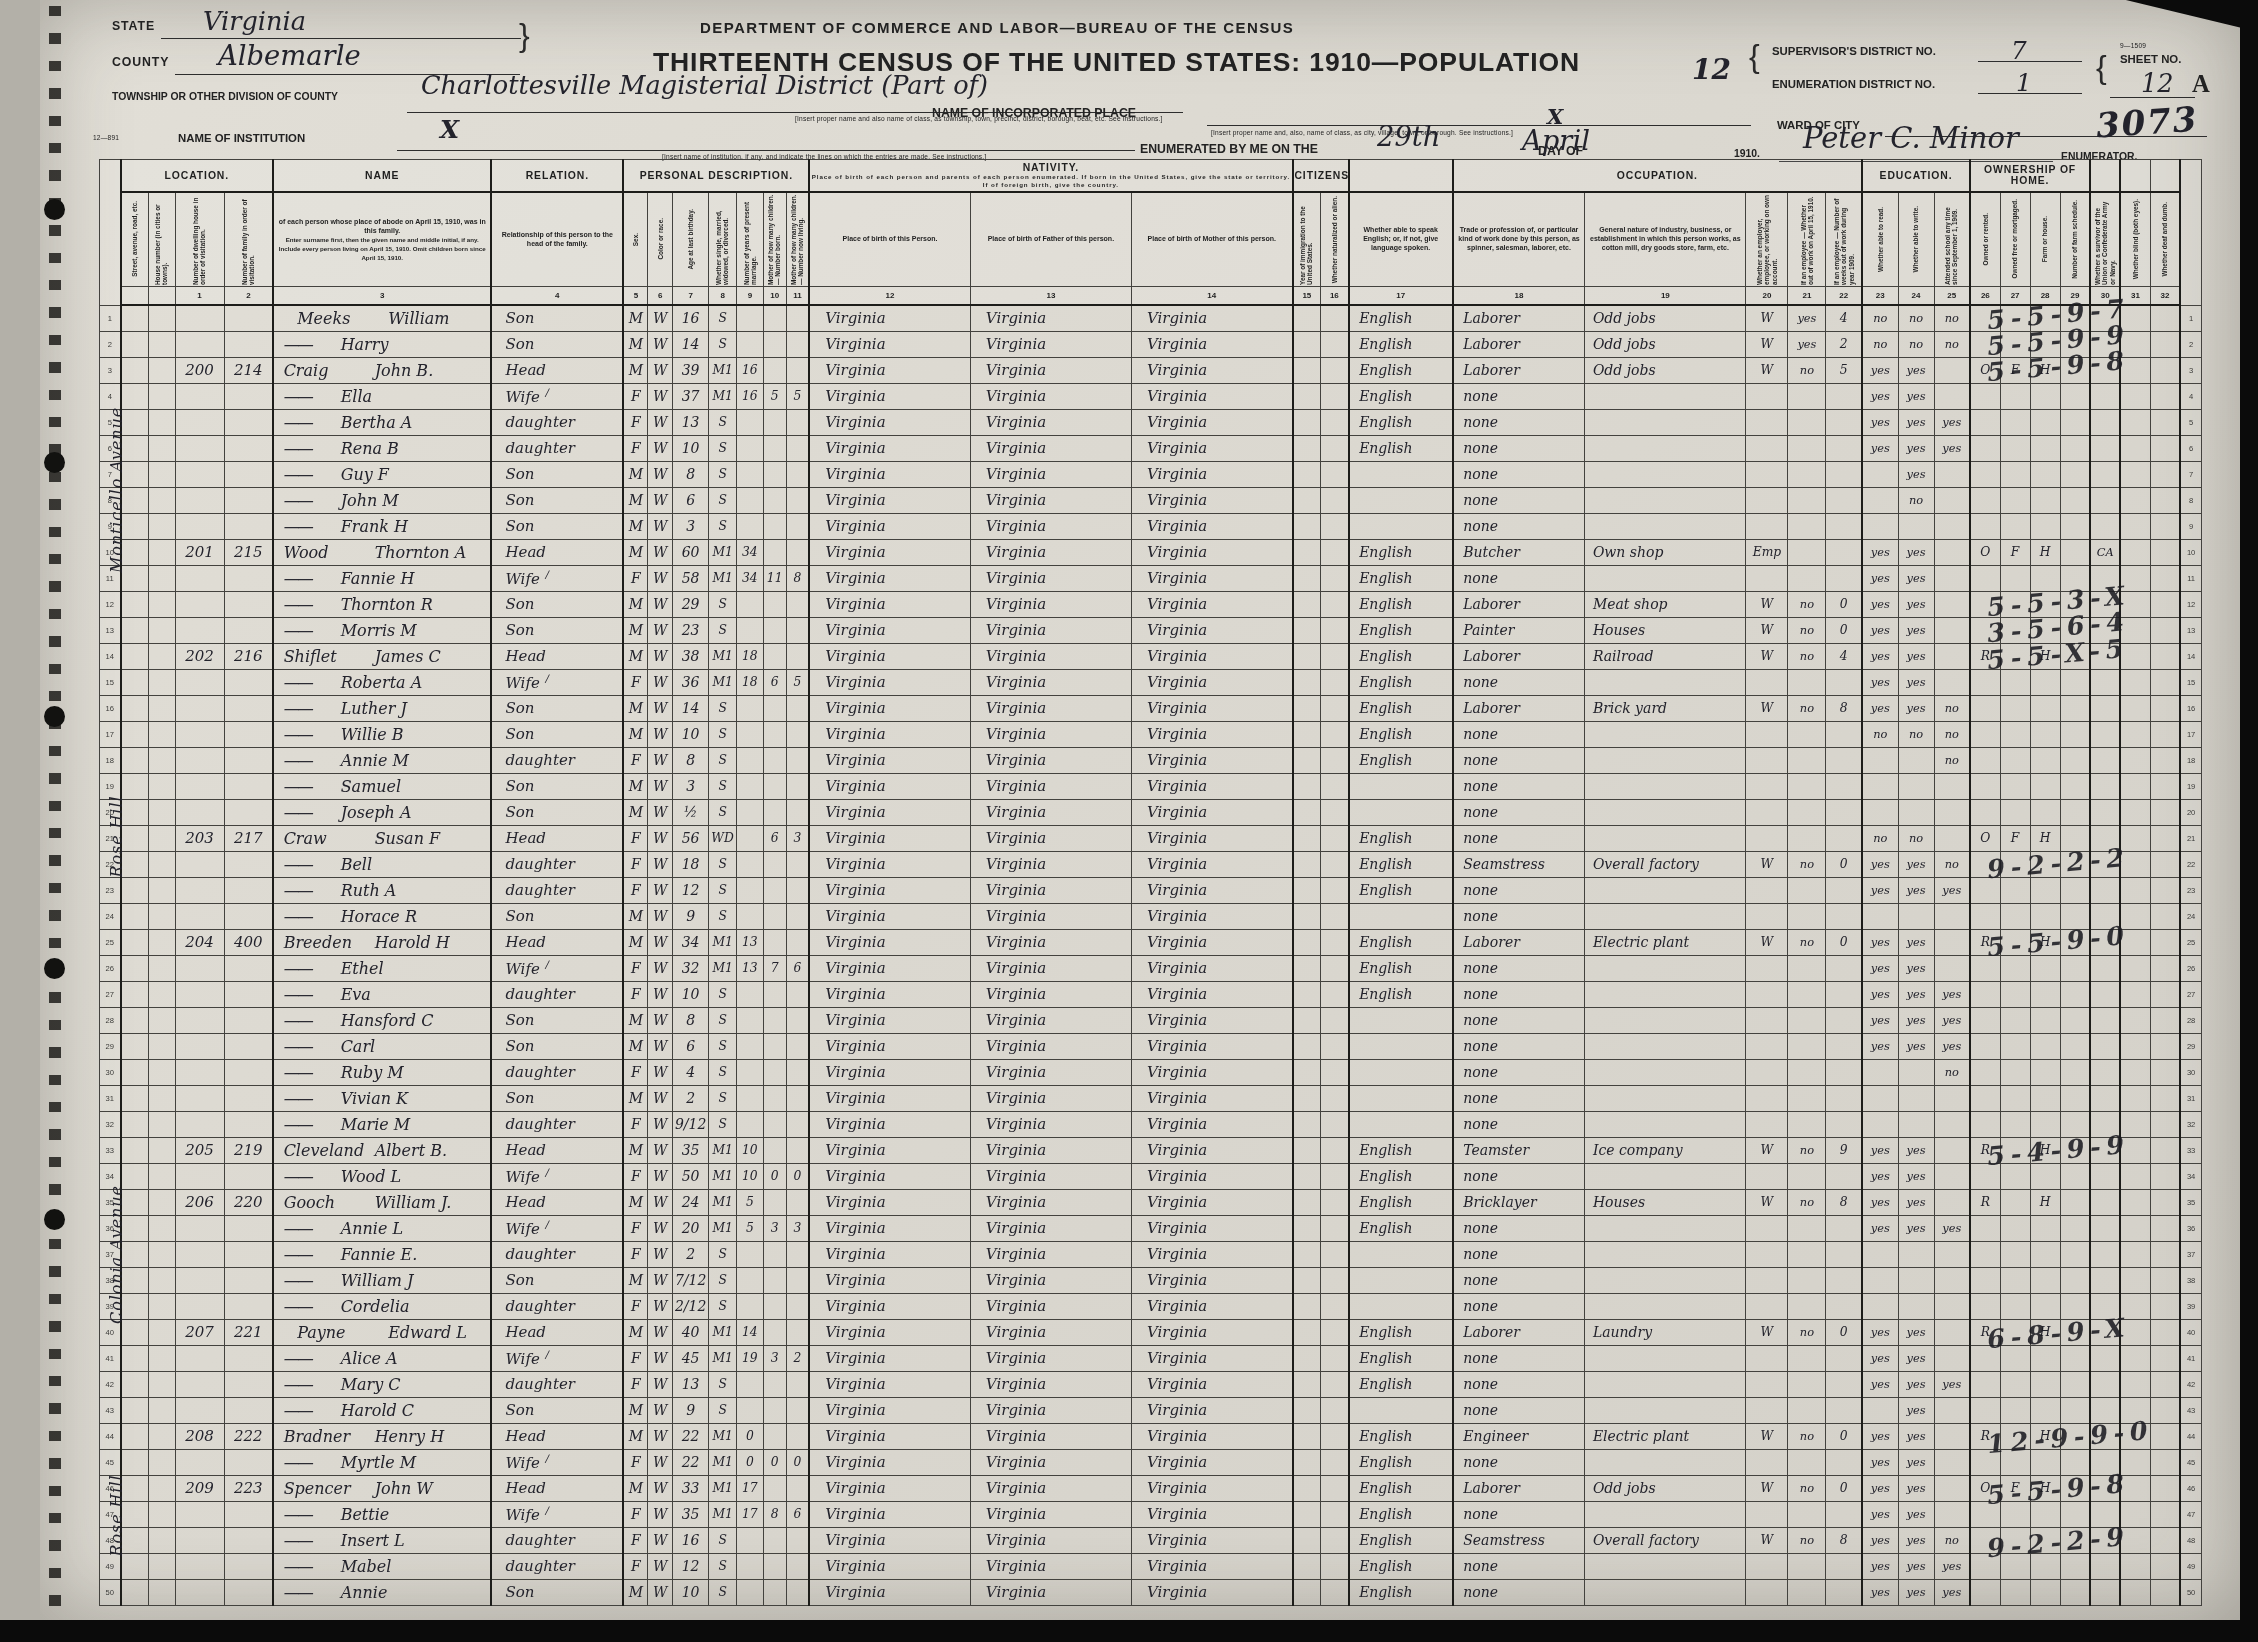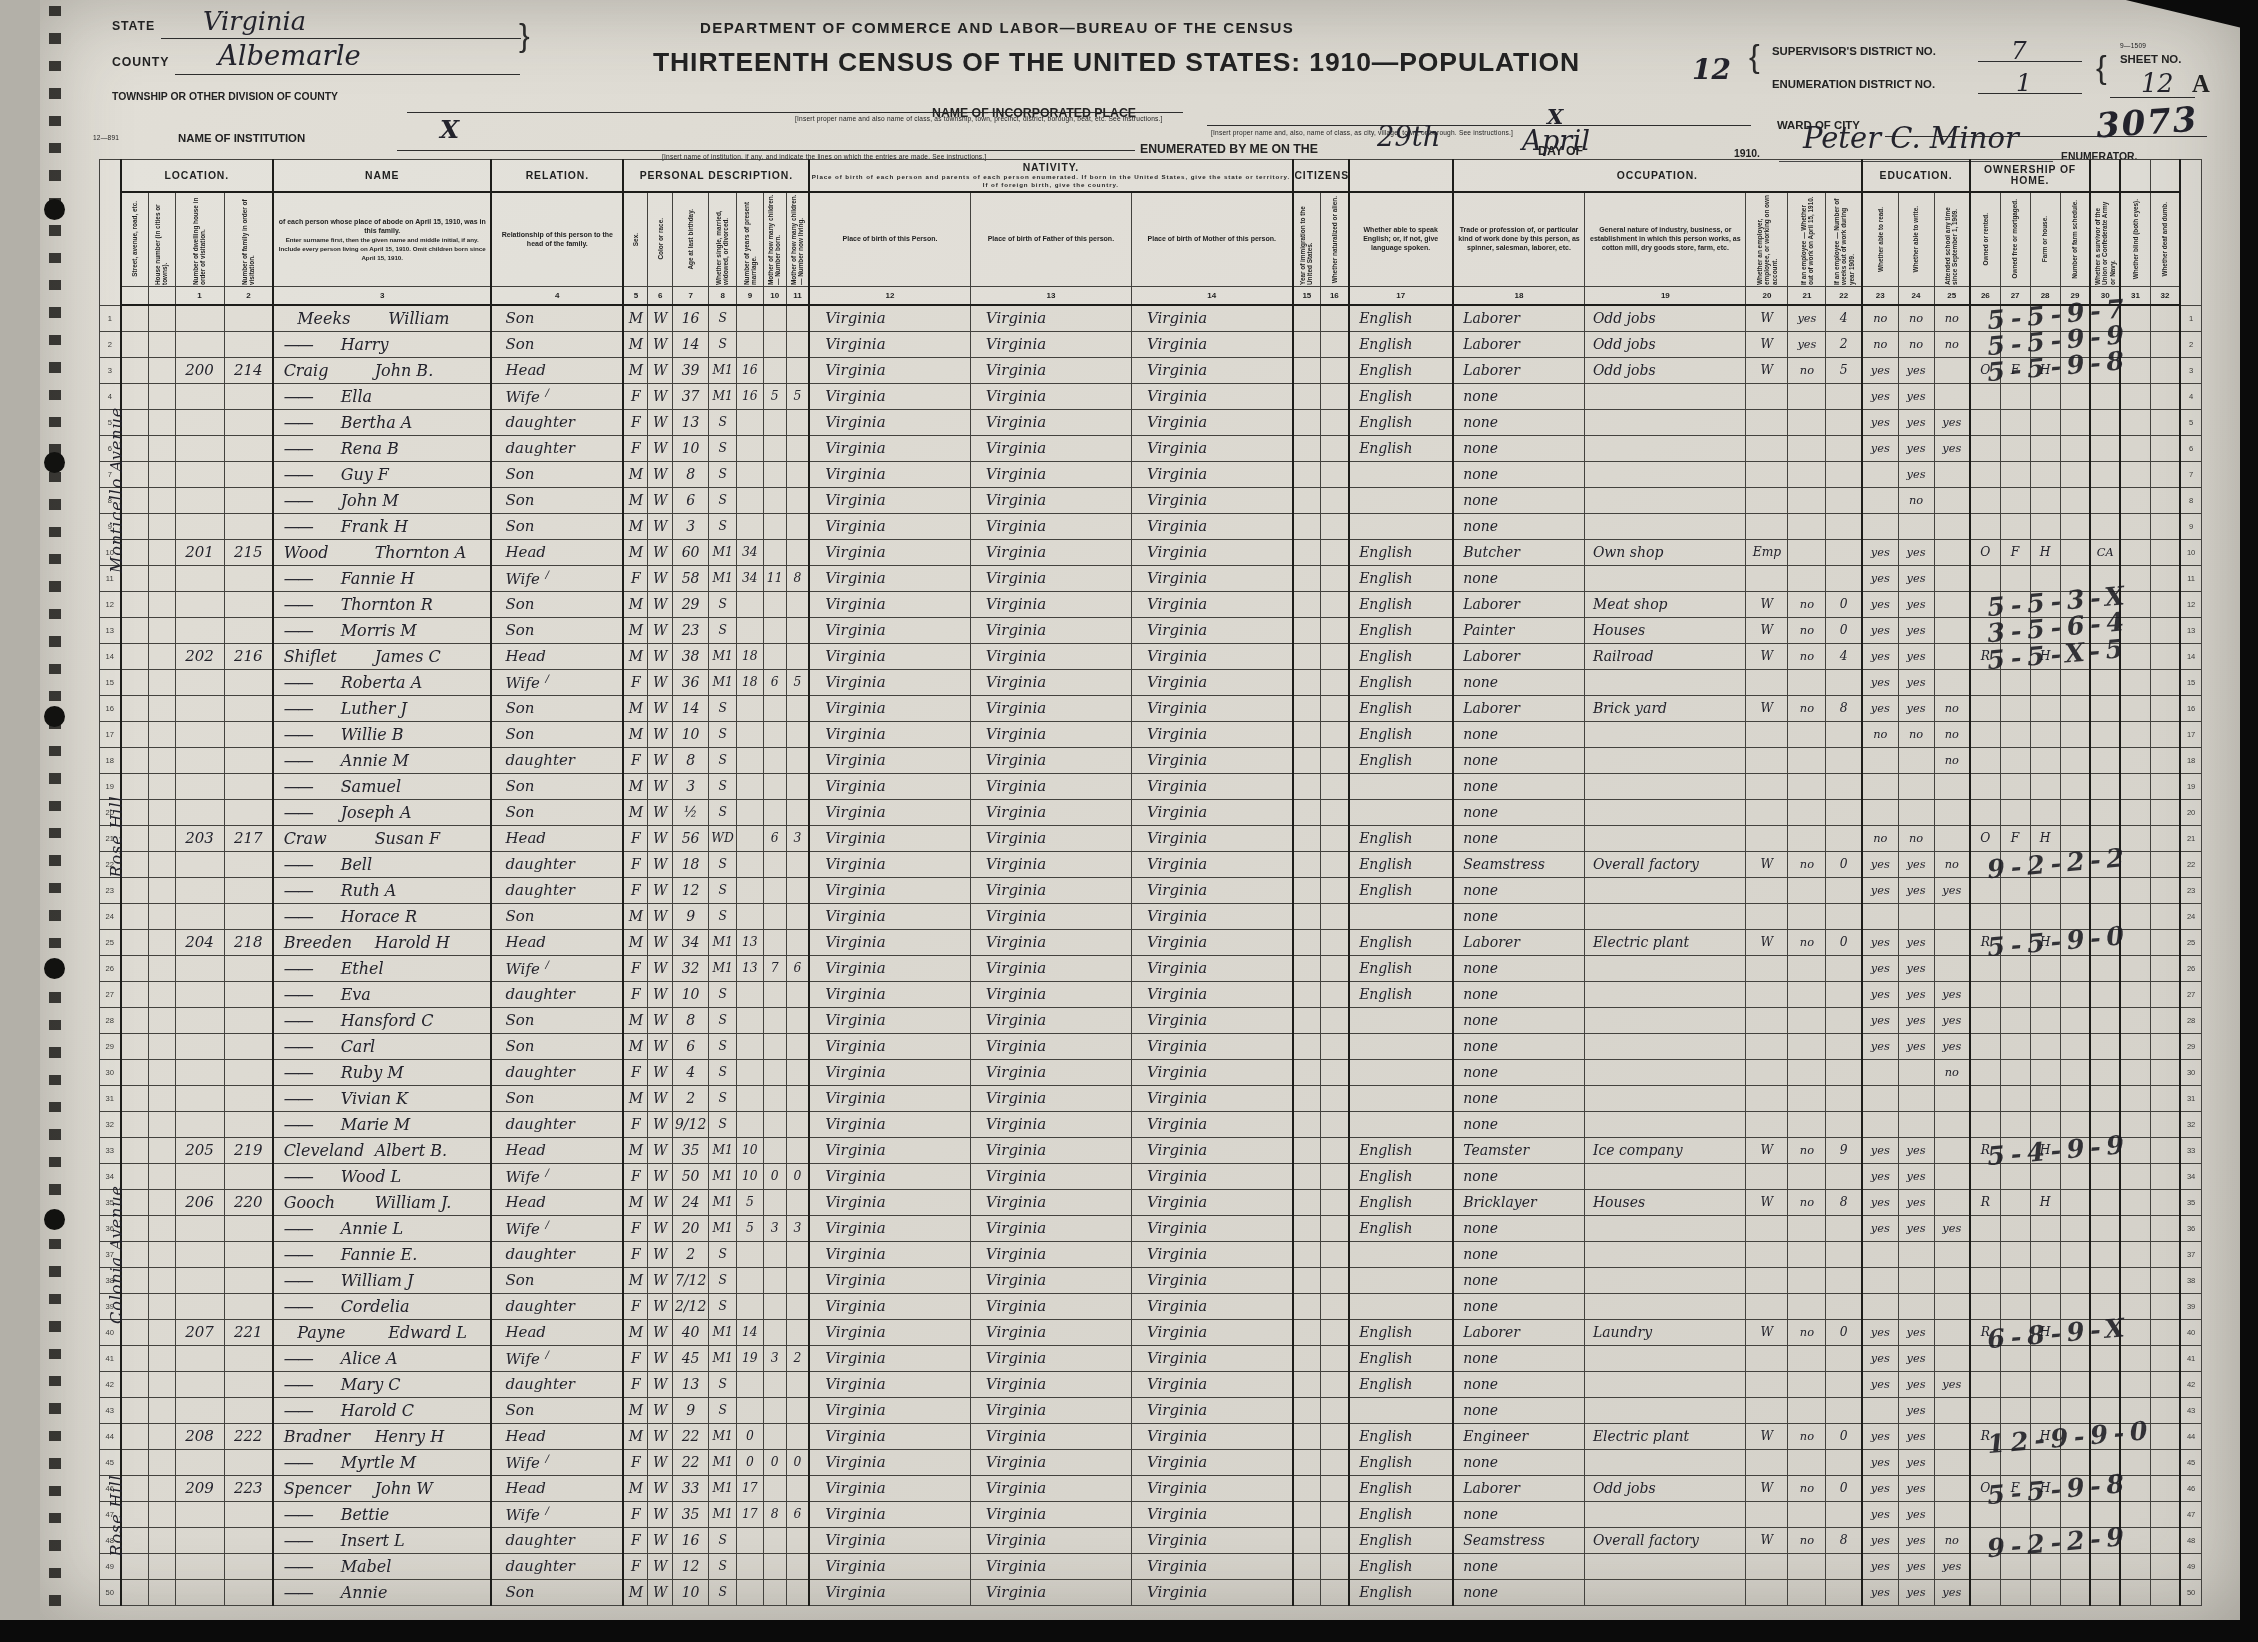--- a/index.html
+++ b/index.html
@@ -86,20 +86,21 @@
 
   <div class="pr brace" style="left:2096px;top:49px">{</div>
   <div class="pr tiny" style="left:2120px;top:42px">9—1509</div>
   <div class="pr" style="left:2120px;top:53px;font-weight:bold;font-size:11.4px">SHEET NO.</div>
   <div class="rule" style="left:2110px;top:97px;width:85px"></div>
   <div class="hwa hw" style="left:2141px;top:68px;font-size:25.6px">12</div>
   <div class="pr bigA" style="left:2192px;top:70px">A</div>
 
   <div class="pr" style="left:112px;top:91px;font-weight:bold;font-size:10.4px">TOWNSHIP OR OTHER DIVISION OF COUNTY</div>
   <div class="rule" style="left:407px;top:112px;width:776px"></div>
+  <div class="hwa hw" style="left:421px;top:70px;font-size:25.6px">Charlottesville Magisterial District (Part of)</div>
   <div class="pr tiny" style="left:795px;top:115px">[Insert proper name and also name of class, as township, town, precinct, district, borough, beat, etc.   See instructions.]</div>
 
   <div class="pr" style="left:932px;top:106px;font-weight:bold;font-size:12.3px">NAME OF INCORPORATED PLACE</div>
   <div class="rule" style="left:1207px;top:125px;width:544px"></div>
   <div class="hwa hw" style="left:1547px;top:104px;font-size:21px;font-weight:bold">X</div>
   <div class="pr tiny" style="left:1211px;top:129px">[Insert proper name and, also, name of class, as city, village, town, or borough.   See instructions.]</div>
 
   <div class="pr" style="left:1777px;top:119px;font-weight:bold;font-size:11.4px">WARD OF CITY</div>
   <div class="rule" style="left:1885px;top:136px;width:322px"></div>
 
@@ -1233,21 +1234,21 @@
           <td class="gl hwc c" style="font-size: 11.4px;"></td>
           <td class="gl"></td>
           <td class=""></td>
           <td class="gl rn">24</td>
         </tr>
         <tr>
           <td class="rn">25</td>
           <td class="gl"></td>
           <td class=""></td>
           <td class="hwc c" style="font-size: 15px;">204</td>
-          <td class="hwc c" style="font-size: 15px;">218</td>
+          <td class="hwc c" style="font-size: 15px;">400</td>
           <td class="gl hwc" style="font-size: 16px; padding-left: 9.5px;"><span class="surname">Breeden</span><span>Harold H</span></td>
           <td class="gl hwc" style="font-size: 15px; padding-left: 13.2px;">Head</td>
           <td class="gl hwc c">M</td>
           <td class="hwc c">W</td>
           <td class="hwc c">34</td>
           <td class="hwc c" style="font-size: 12.3px;">M1</td>
           <td class="hwc c" style="font-size: 12.3px;">13</td>
           <td class="hwc c" style="font-size: 12.3px;"></td>
           <td class="hwc c" style="font-size: 12.3px;"></td>
           <td class="gl hwc" style="padding-left: 15px; font-size: 15px;">Virginia</td>

